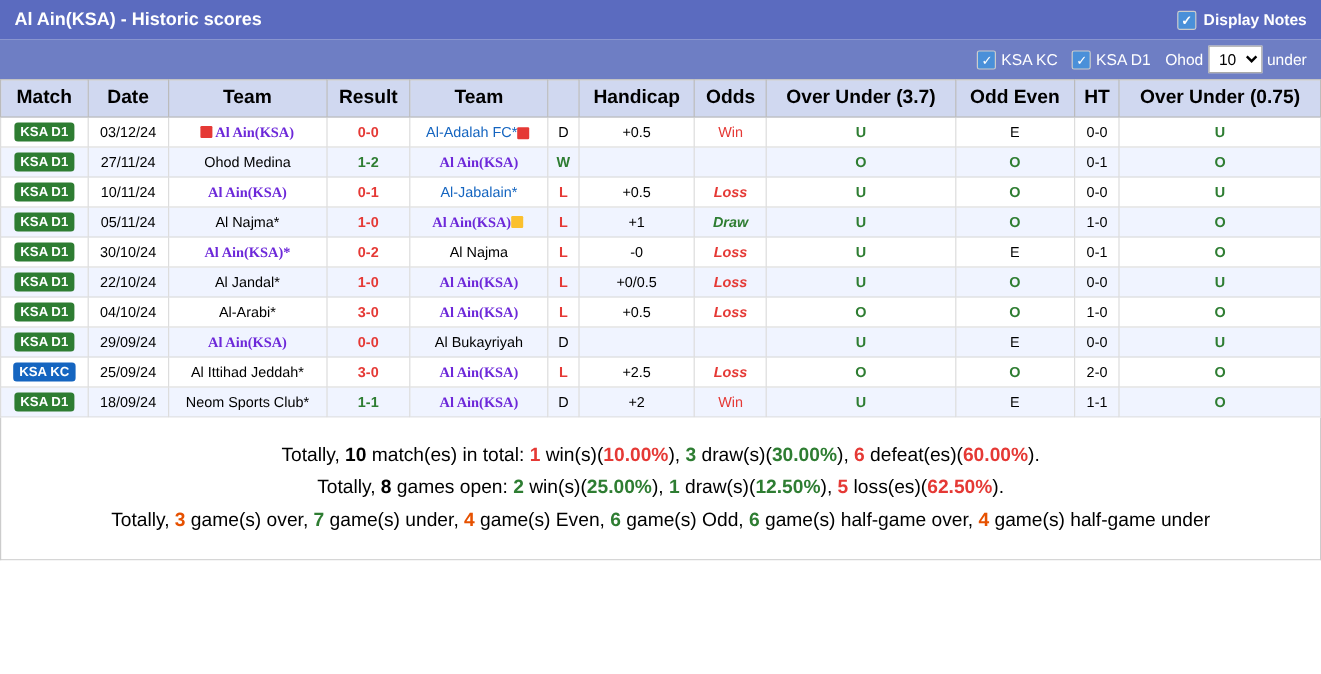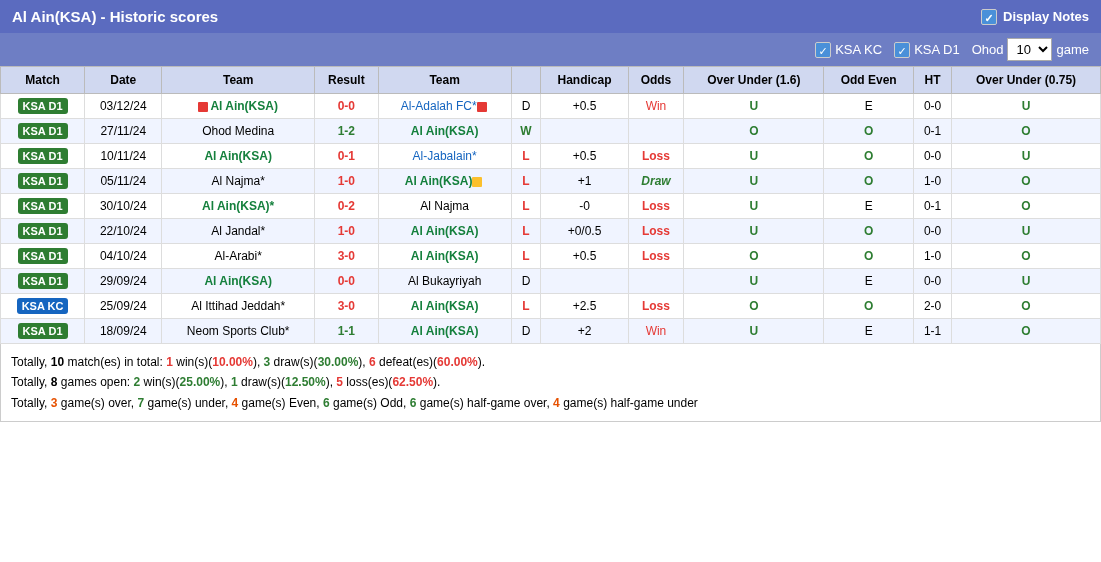--- a/index.html
+++ b/index.html
@@ -61,21 +61,21 @@
       border-collapse: collapse;
       border: 1px solid #ccc;
     }
     thead tr {
       background: #d0d8f0;
     }
     thead th {
       padding: 6px 5px;
       text-align: center;
       font-weight: bold;
-      font-size: 12px;
+      font-size: 16px;
       border: 1px solid #bbb;
       vertical-align: middle;
     }
     tbody tr:nth-child(even) {
       background: #f0f4ff;
     }
     tbody tr:nth-child(odd) {
       background: #fff;
     }
     tbody td {
@@ -90,33 +90,33 @@
       display: inline-block;
       padding: 2px 5px;
       border-radius: 3px;
       font-size: 11px;
       font-weight: bold;
       color: #fff;
     }
     .badge-ksad1 { background: #2e7d32; }
     .badge-ksakc { background: #1565c0; }
 
-    .team-green { color: #15803d; font-weight: bold; }
+    .team-green { color: #6d28d9; font-weight: bold; font-family: Liberation Serif, serif; }
     .team-blue { color: #1565c0; }
     .team-black { color: #000; text-align: center; }
 
     .result-red { color: #e53935; font-weight: bold; }
     .result-green { color: #2e7d32; font-weight: bold; }
 
     .wdl-w { color: #2e7d32; font-weight: bold; }
     .wdl-d { color: #000; }
     .wdl-l { color: #e53935; font-weight: bold; }
 
     .odds-win { color: #e53935; font-weight: normal; }
-    .odds-loss { color: #e53935; font-weight: bold; }
+    .odds-loss { color: #e53935; font-weight: bold; font-style: italic; }
     .odds-draw { color: #2e7d32; font-weight: bold; font-style: italic; }
 
     .ou-u { color: #2e7d32; font-weight: bold; }
     .ou-o { color: #2e7d32; font-weight: bold; }
     .ou-e { color: #000; }
 
     .icon-red-square {
       display: inline-block;
       width: 10px; height: 10px;
       background: #e53935;
@@ -127,26 +127,27 @@
     .icon-yellow-square {
       display: inline-block;
       width: 10px; height: 10px;
       background: #fbc02d;
       vertical-align: middle;
       margin-right: 2px;
       border-radius: 1px;
     }
 
     .footnotes {
-      padding: 8px 10px;
-      font-size: 12px;
+      padding: 18px 10px;
+      font-size: 16px;
       line-height: 1.7;
       border: 1px solid #ccc;
       border-top: none;
       background: #fff;
+      text-align: center;
     }
   </style>
 </head>
 <body>
 
 <div>
   <div class="header">
     <span>Al Ain(KSA) - Historic scores</span>
     <div class="header-right">
       <span class="checkmark">✓</span>
@@ -165,37 +166,37 @@
     <div class="filter-item">
       <span>Ohod</span>
       <select class="filter-select">
         <option>10</option>
         <option>5</option>
         <option>15</option>
         <option>20</option>
         <option>25</option>
         <option>30</option>
       </select>
-      <span>game</span>
+      <span>under</span>
     </div>
   </div>
 </div>
 
 <table>
   <thead>
     <tr>
       <th>Match</th>
       <th>Date</th>
       <th>Team</th>
       <th>Result</th>
       <th>Team</th>
       <th></th>
       <th>Handicap</th>
       <th>Odds</th>
-      <th>Over Under (1.6)</th>
+      <th>Over Under (3.7)</th>
       <th>Odd Even</th>
       <th>HT</th>
       <th>Over Under (0.75)</th>
     </tr>
   </thead>
   <tbody id="table-body">
   <tr>
         <td><span class="match-badge badge-ksad1">KSA D1</span></td>
         <td>03/12/24</td>
         <td><span class="icon-red-square"></span><span class="team-green">Al Ain(KSA)</span></td>

